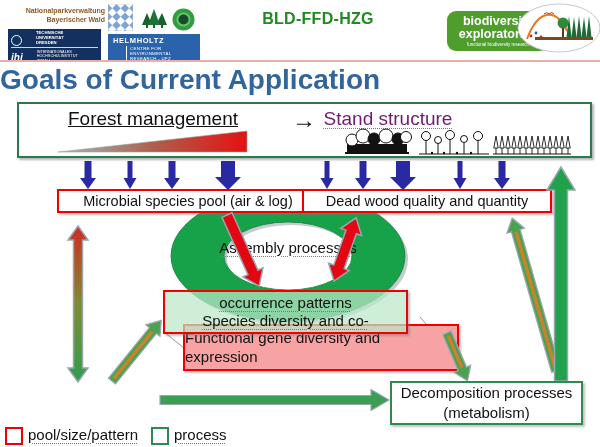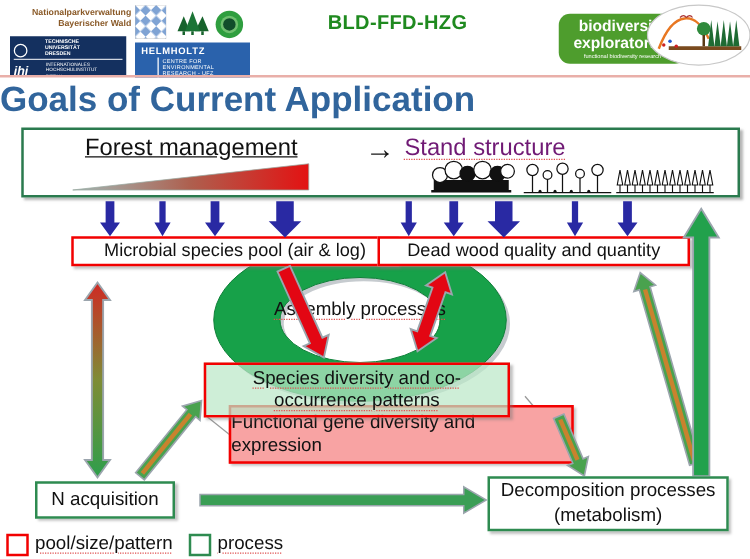--- a/index.html
+++ b/index.html
@@ -231,22 +231,22 @@
   </svg>
 
   <div class="abs redbox" style="left:25px;top:189px;width:258px;height:20px;margin-left:32px;">Microbial species pool (air &amp; log)</div>
   <div class="abs redbox" style="left:302px;top:189px;width:246px;height:20px;text-align:center;">Dead wood quality and quantity</div>
 
   <div class="abs functional">
     <div>Functional gene diversity and</div>
     <div>expression</div>
   </div>
   <div class="abs species">
+    <div class="spell">occurrence patterns</div>
     <div class="spell">Species diversity and co-</div>
-    <div class="spell">occurrence patterns</div>
   </div>
 
   <div class="abs assembly spell">Assembly processes</div>
 
   <svg class="abs" style="left:0;top:0;z-index:6;" width="600" height="447">
     <defs>
       <linearGradient id="gradRG" gradientUnits="userSpaceOnUse" x1="0" y1="0" x2="156" y2="0">
         <stop offset="0" stop-color="#cf2a24"></stop>
         <stop offset="0.5" stop-color="#7e8c36"></stop>
         <stop offset="1" stop-color="#2e9e4c"></stop>
@@ -289,21 +289,20 @@
     <g transform="translate(556,371) rotate(-106)">
       <path d="M0,-4.5 L146,-4.5 L146,-9 L159,0 L146,9 L146,4.5 L0,4.5 Z" fill="#49a24e" stroke="#9ba5ad" stroke-width="1.3"></path>
       <line x1="3" y1="0" x2="145" y2="0" stroke="#c9822e" stroke-width="3.5"></line>
     </g>
 
     <polygon points="561,167 547,190 554.5,190 554.5,381 567.5,381 567.5,190 575,190" fill="#22a14c" stroke="#9ba5ad" stroke-width="1.5"></polygon>
 
     <polygon points="160,395.5 371,395.5 371,389.5 389,400 371,410.5 371,404.5 160,404.5" fill="#3a9e55" stroke="#9ba5ad" stroke-width="1.2"></polygon>
   </svg>
 
-  <div class="abs grnbox" style="left:28px;top:385px;width:108px;height:26px;line-height:26px;">N acquisition</div>
   <div class="abs grnbox" style="left:390px;top:381px;width:189px;height:40px;line-height:20px;">
     <div>Decomposition processes</div>
     <div>(metabolism)</div>
   </div>
 
   <div class="abs lg-sq" style="left:5px;top:427px;border:2.5px solid #f20000;z-index:7;"></div>
   <div class="abs legend-row spell" style="left:28px;top:426px;z-index:7;">pool/size/pattern</div>
   <div class="abs lg-sq" style="left:151px;top:427px;border:2.5px solid #2e8b50;z-index:7;"></div>
   <div class="abs legend-row spell" style="left:174px;top:426px;z-index:7;">process</div>
 

